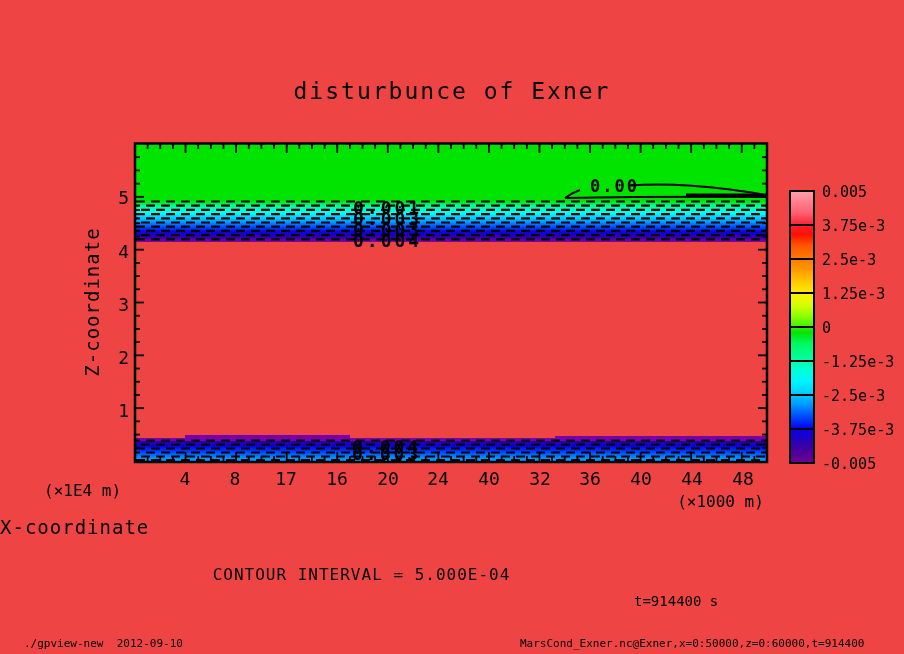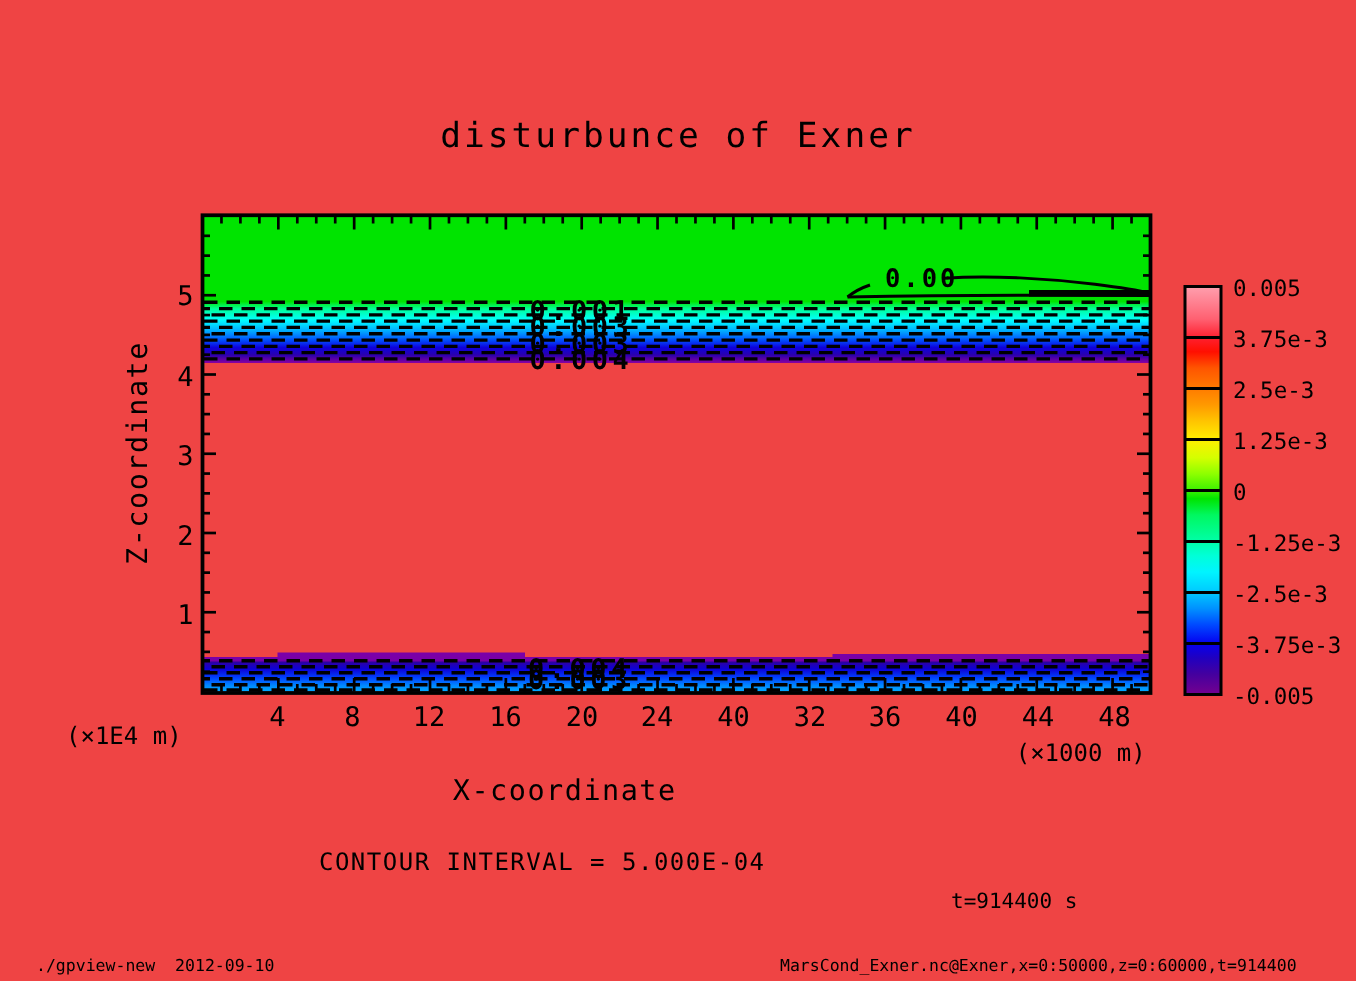--- a/index.html
+++ b/index.html
@@ -4,21 +4,21 @@
 <style>
   html,body{margin:0;padding:0;background:#ffffff;width:904px;height:654px;overflow:hidden;}
   #page{position:relative;width:904px;height:654px;background:#ef4444;
         font-family:"DejaVu Sans Mono",monospace;color:#000;}
   .txt{position:absolute;white-space:pre;}
   #title{left:0;top:78px;width:904px;text-align:center;font-size:23px;letter-spacing:2px;}
   .ytick{left:103px;width:26px;text-align:right;font-size:18px;}
   .xtick{width:44px;text-align:center;font-size:18px;top:468px;}
   #ylabel{left:92px;top:302px;font-size:19px;letter-spacing:1px;
           transform:translate(-50%,-50%) rotate(-90deg);transform-origin:center;}
-  #xlabel{left:0;top:516px;width:753px;text-align:center;font-size:19px;letter-spacing:1px;}
+  #xlabel{left:0;top:516px;width:753px;text-align:left;font-size:19px;letter-spacing:1px;}
   #xunit-left{left:44px;top:481px;font-size:16px;}
   #xunit-right{left:648px;top:492px;width:145px;text-align:center;font-size:16px;}
   #contour-interval{left:0;top:565px;width:723px;text-align:center;font-size:16px;letter-spacing:1px;}
   #time-label{left:634px;top:593px;font-size:14px;}
   #footer-left{left:24px;top:637px;font-size:11px;}
   #footer-right{left:520px;top:637px;width:312px;text-align:right;font-size:11px;}
   .cblabel{left:822px;width:90px;font-size:15px;}
   .clabel{font-size:18px;letter-spacing:3px;font-weight:bold;color:#000;}
   #zero-label{position:absolute;left:573px;top:176px;font-size:17px;letter-spacing:2px;font-weight:bold;margin-left:17px;}
   svg{position:absolute;left:0;top:0;}
@@ -277,21 +277,21 @@
 
   <div id="ylabel" class="txt">Z-coordinate</div>
   <div class="txt ytick" style="top:187px">5</div>
   <div class="txt ytick" style="top:241px">4</div>
   <div class="txt ytick" style="top:294px">3</div>
   <div class="txt ytick" style="top:347px">2</div>
   <div class="txt ytick" style="top:400px">1</div>
 
   <div class="txt xtick" style="left:163px">4</div>
   <div class="txt xtick" style="left:213px">8</div>
-  <div class="txt xtick" style="left:264px">12</div>
+  <div class="txt xtick" style="left:264px">17</div>
   <div class="txt xtick" style="left:315px">16</div>
   <div class="txt xtick" style="left:366px">20</div>
   <div class="txt xtick" style="left:416px">24</div>
   <div class="txt xtick" style="left:467px">40</div>
   <div class="txt xtick" style="left:518px">32</div>
   <div class="txt xtick" style="left:568px">36</div>
   <div class="txt xtick" style="left:619px">40</div>
   <div class="txt xtick" style="left:670px">44</div>
   <div class="txt xtick" style="left:721px">48</div>
 

